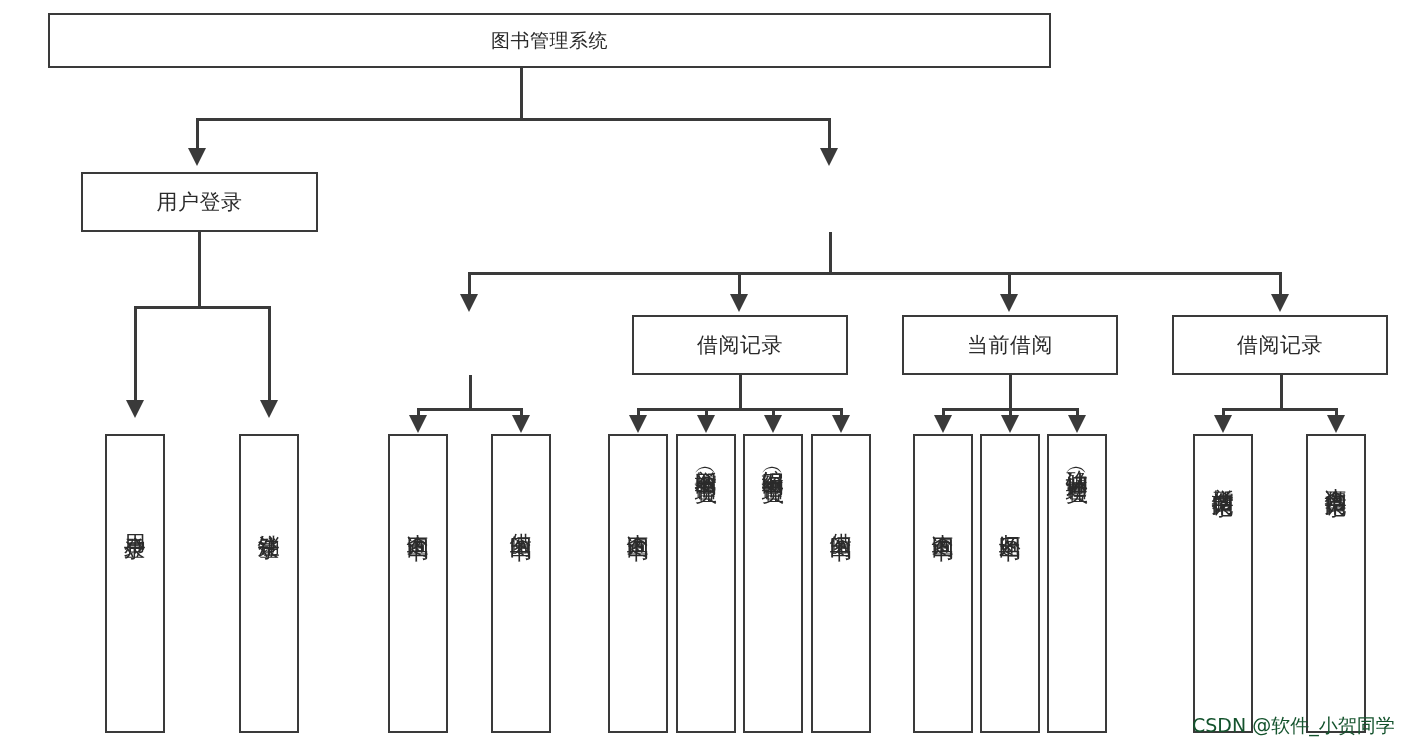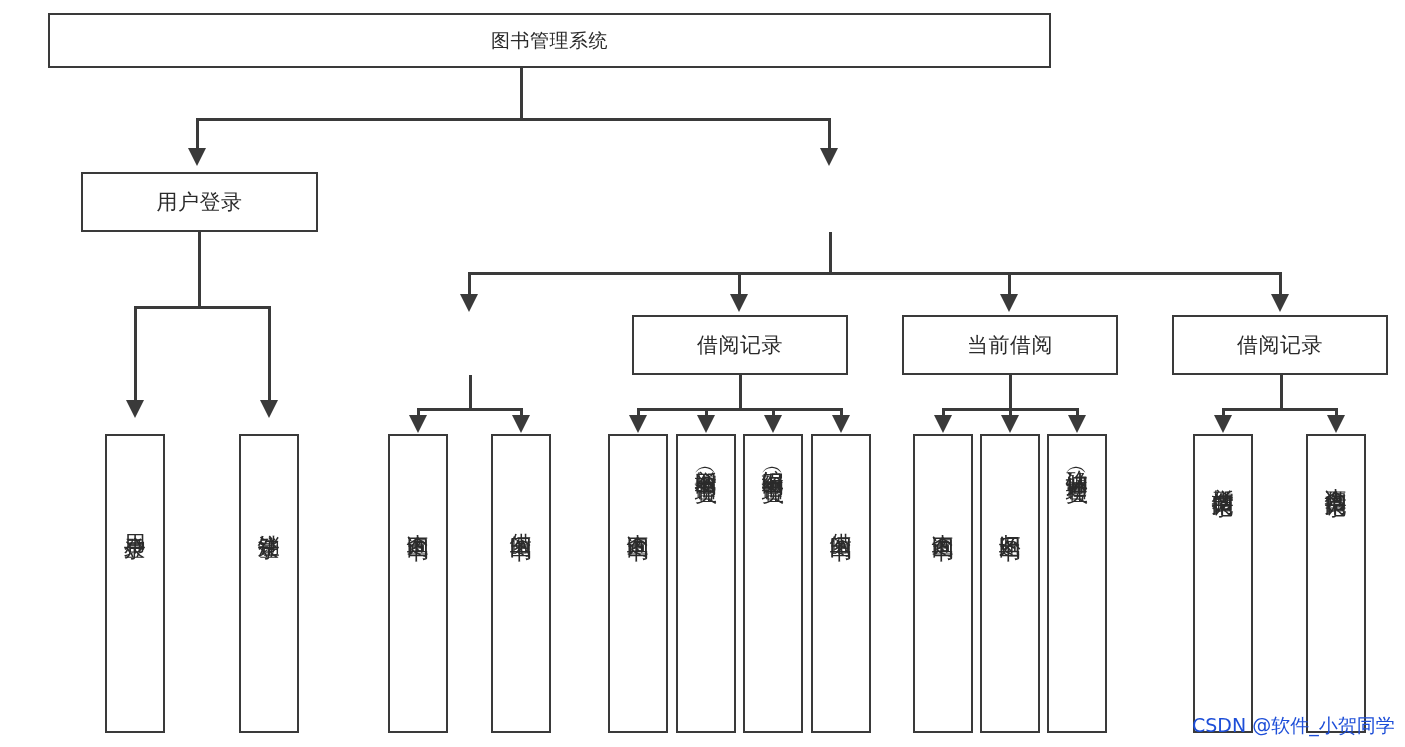--- a/index.html
+++ b/index.html
@@ -74,21 +74,21 @@
     width: 0;
     height: 0;
     border-left: 9px solid transparent;
     border-right: 9px solid transparent;
     border-top: 18px solid #3a3a3a;
   }
 
   
   #watermark {
     position: absolute;
-    color: #1d4ed8;
+    color: #14532d;
     font-size: 19px;
     white-space: nowrap;
     user-select: none;
   }
 </style>
 </head>
 <body>
 
 <div id="canvas">
 

